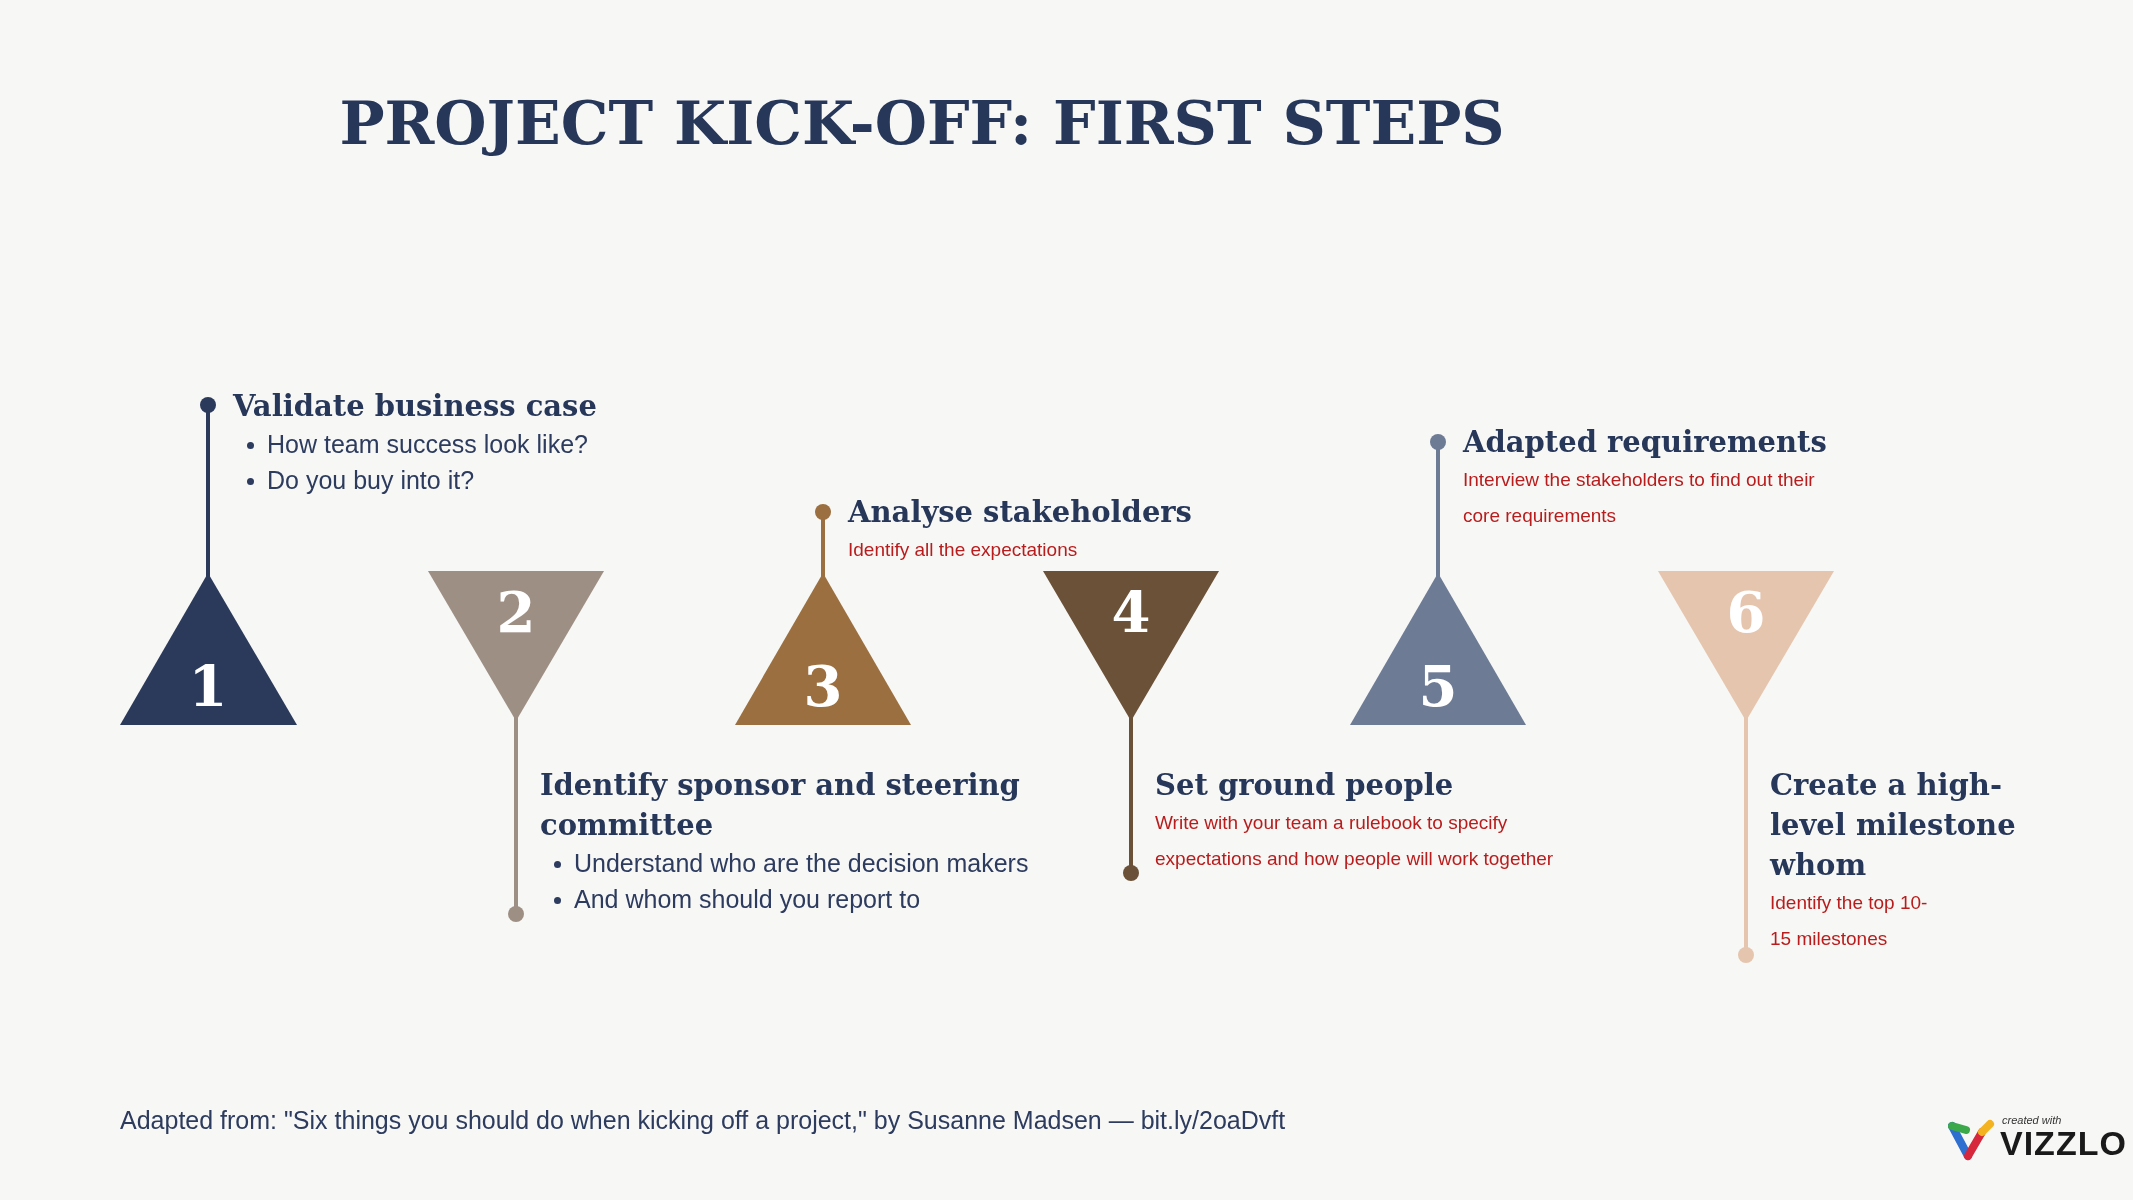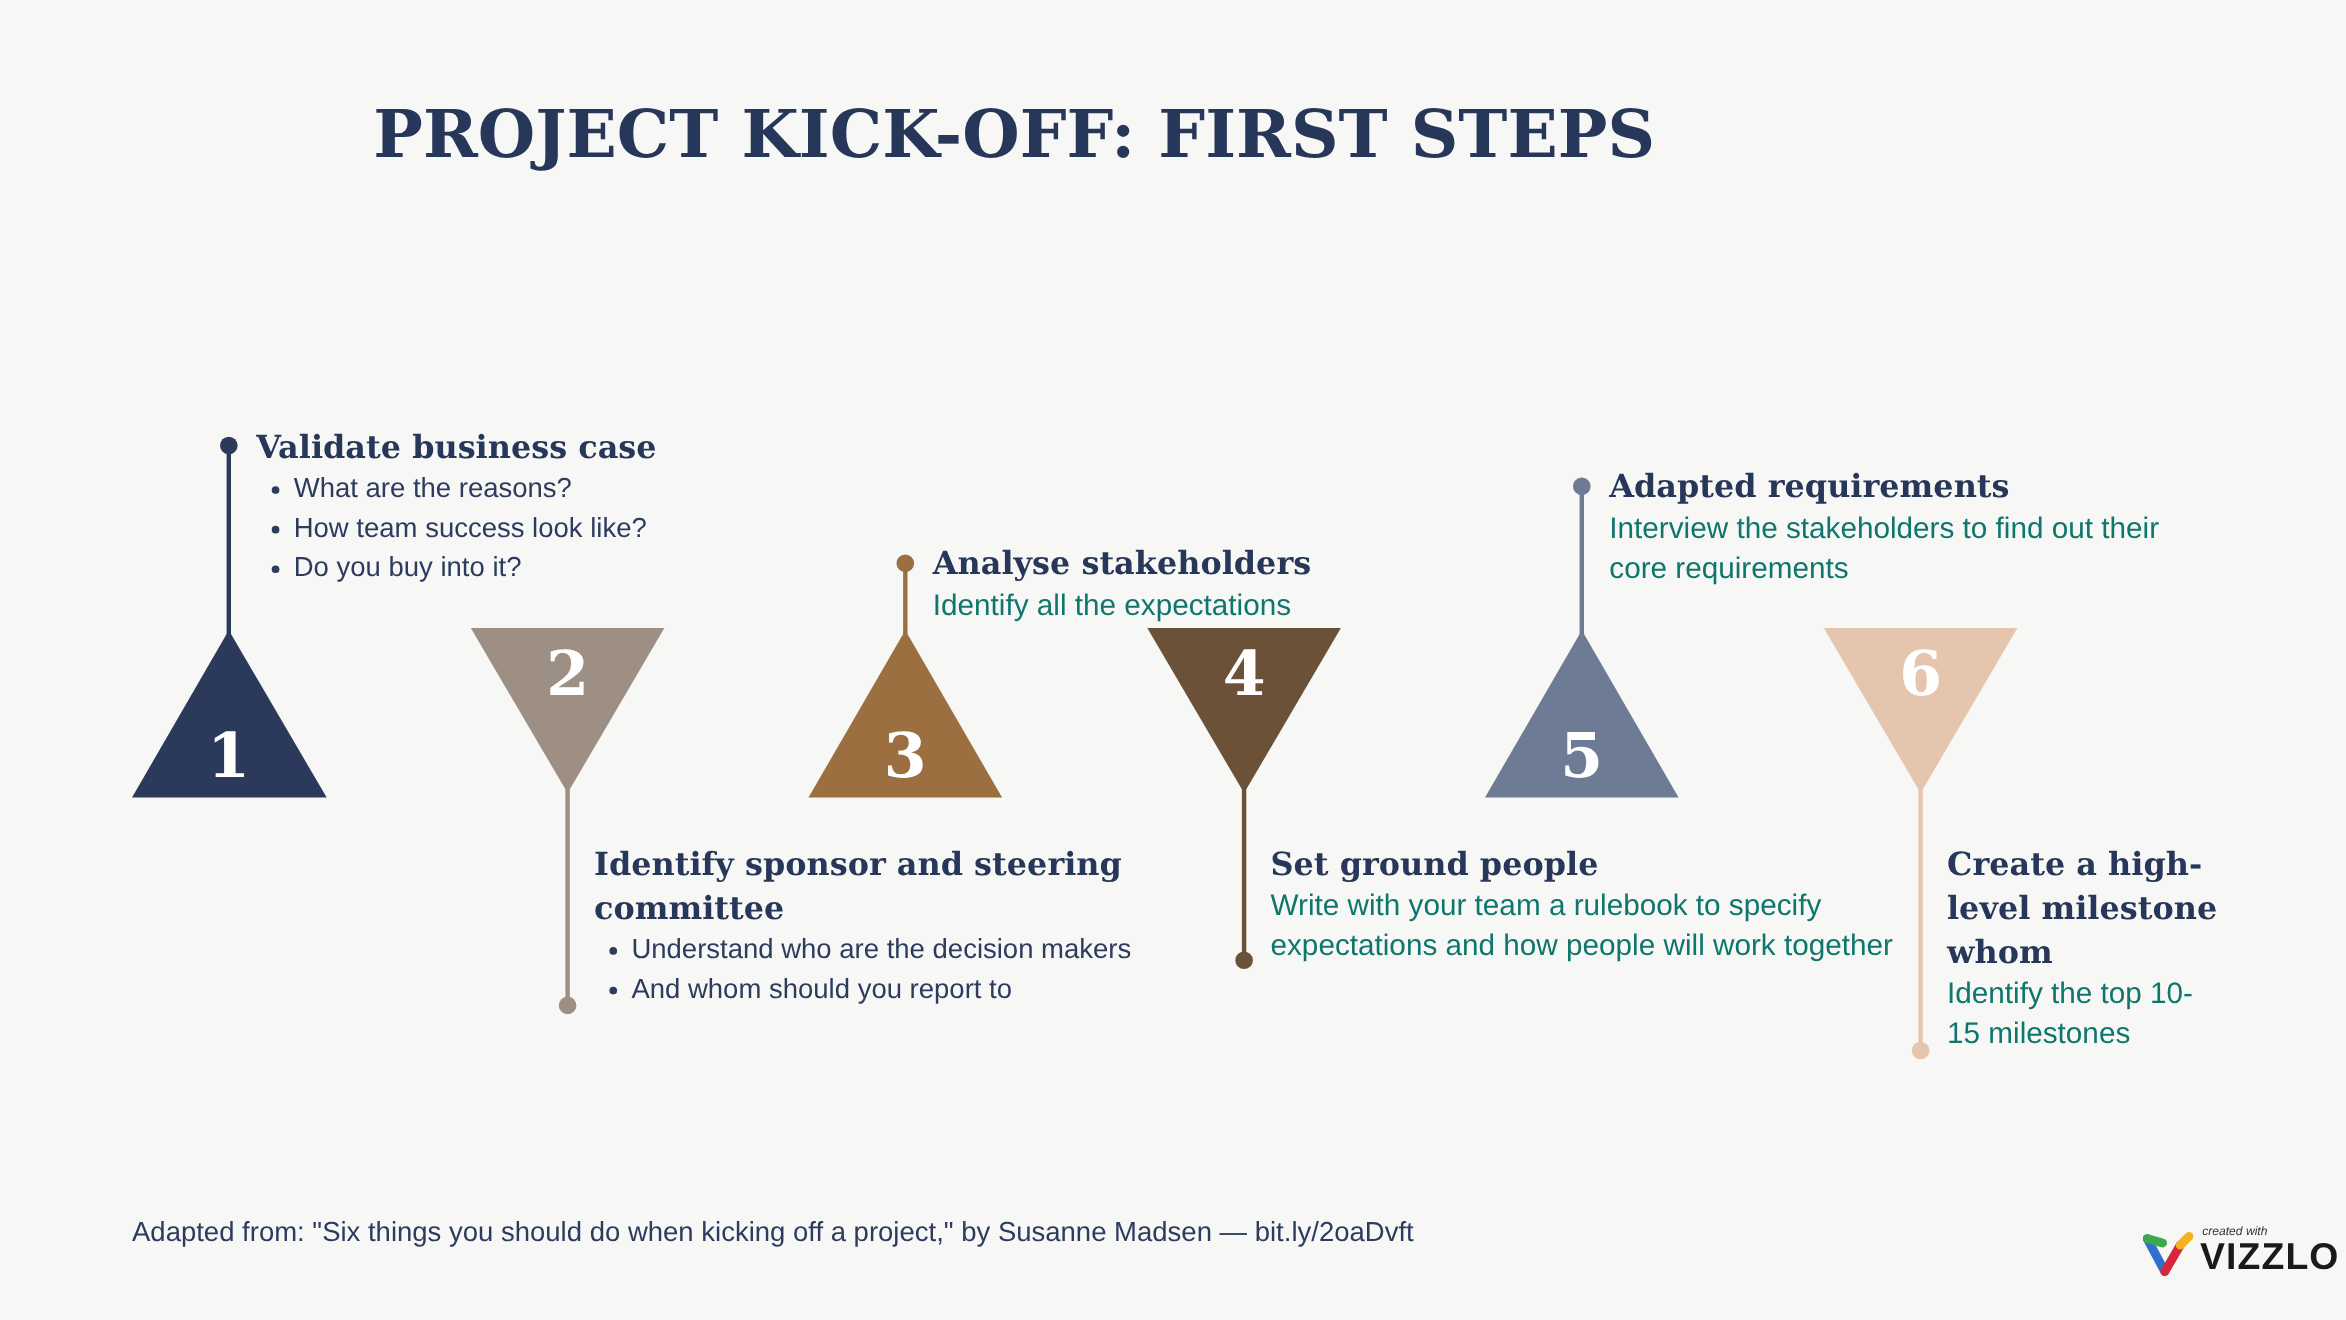--- a/index.html
+++ b/index.html
@@ -16,21 +16,21 @@
   svg.diagram { position: absolute; left: 0; top: 0; }
   .tri-num {
     font-family: "DejaVu Serif", serif; font-weight: bold; font-size: 56px; fill: #ffffff;
   }
   .block { position: absolute; }
   .block h3 {
     margin: 0; font-family: "DejaVu Serif", serif; font-weight: bold;
     font-size: 29px; line-height: 40px; color: #27375a;
   }
   .block p {
-    margin: 0; font-size: 27px; line-height: 36px; color: #0f766e;
+    margin: 0; font-size: 19px; line-height: 36px; color: #b91c1c;
   }
   .block ul { list-style: none; margin: 0; padding: 0 0 0 14px; }
   .block li { font-size: 25px; line-height: 36px; color: #2c3b5e; position: relative; padding-left: 20px; }
   .block li::before {
     content: ""; position: absolute; left: 0; top: 16px; width: 7px; height: 7px;
     border-radius: 50%; background: #2c3b5e;
   }
   .footer {
     position: absolute; left: 120px; top: 1106px; font-size: 25px; color: #2c3b5e;
   }
@@ -84,21 +84,20 @@
     <line x1="1746" y1="715" x2="1746" y2="955" stroke="#e5c5ae" stroke-width="4"></line>
     <circle cx="1746" cy="955" r="8" fill="#e5c5ae"></circle>
     <polygon points="1658,571 1834,571 1746,721" fill="#e5c5ae"></polygon>
     <text class="tri-num" x="1746" y="632" text-anchor="middle">6</text>
   </g>
 </svg>
 
 <div class="block" style="left:233px; top:386px;">
   <h3>Validate business case</h3>
   <ul>
-    <li>What are the reasons?</li>
     <li>How team success look like?</li>
     <li>Do you buy into it?</li>
   </ul>
 </div>
 
 <div class="block" style="left:540px; top:765px;">
   <h3>Identify sponsor and steering</h3>
   <h3>committee</h3>
   <ul>
     <li>Understand who are the decision makers</li>

